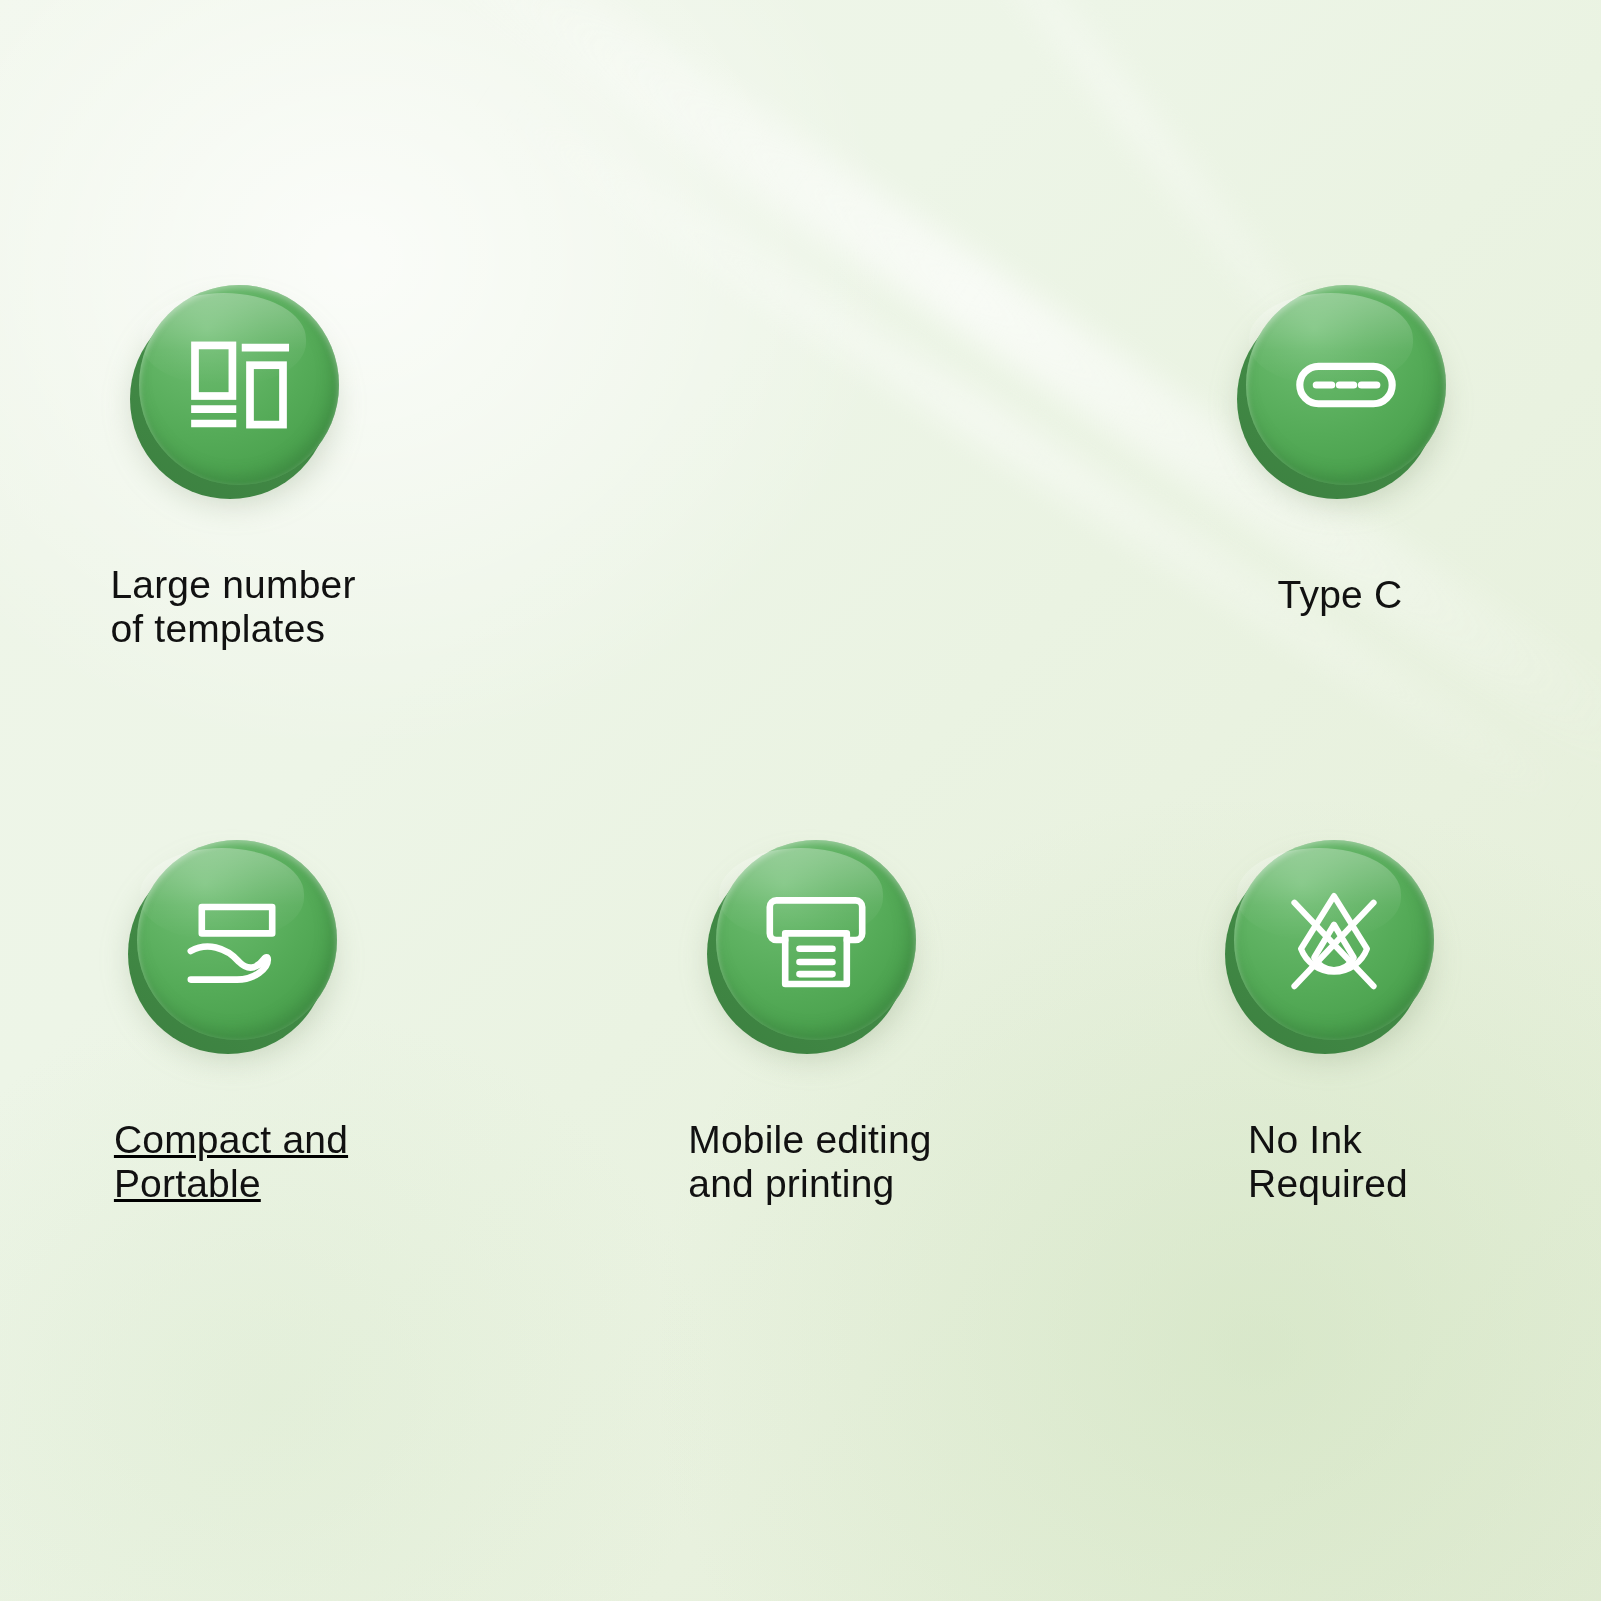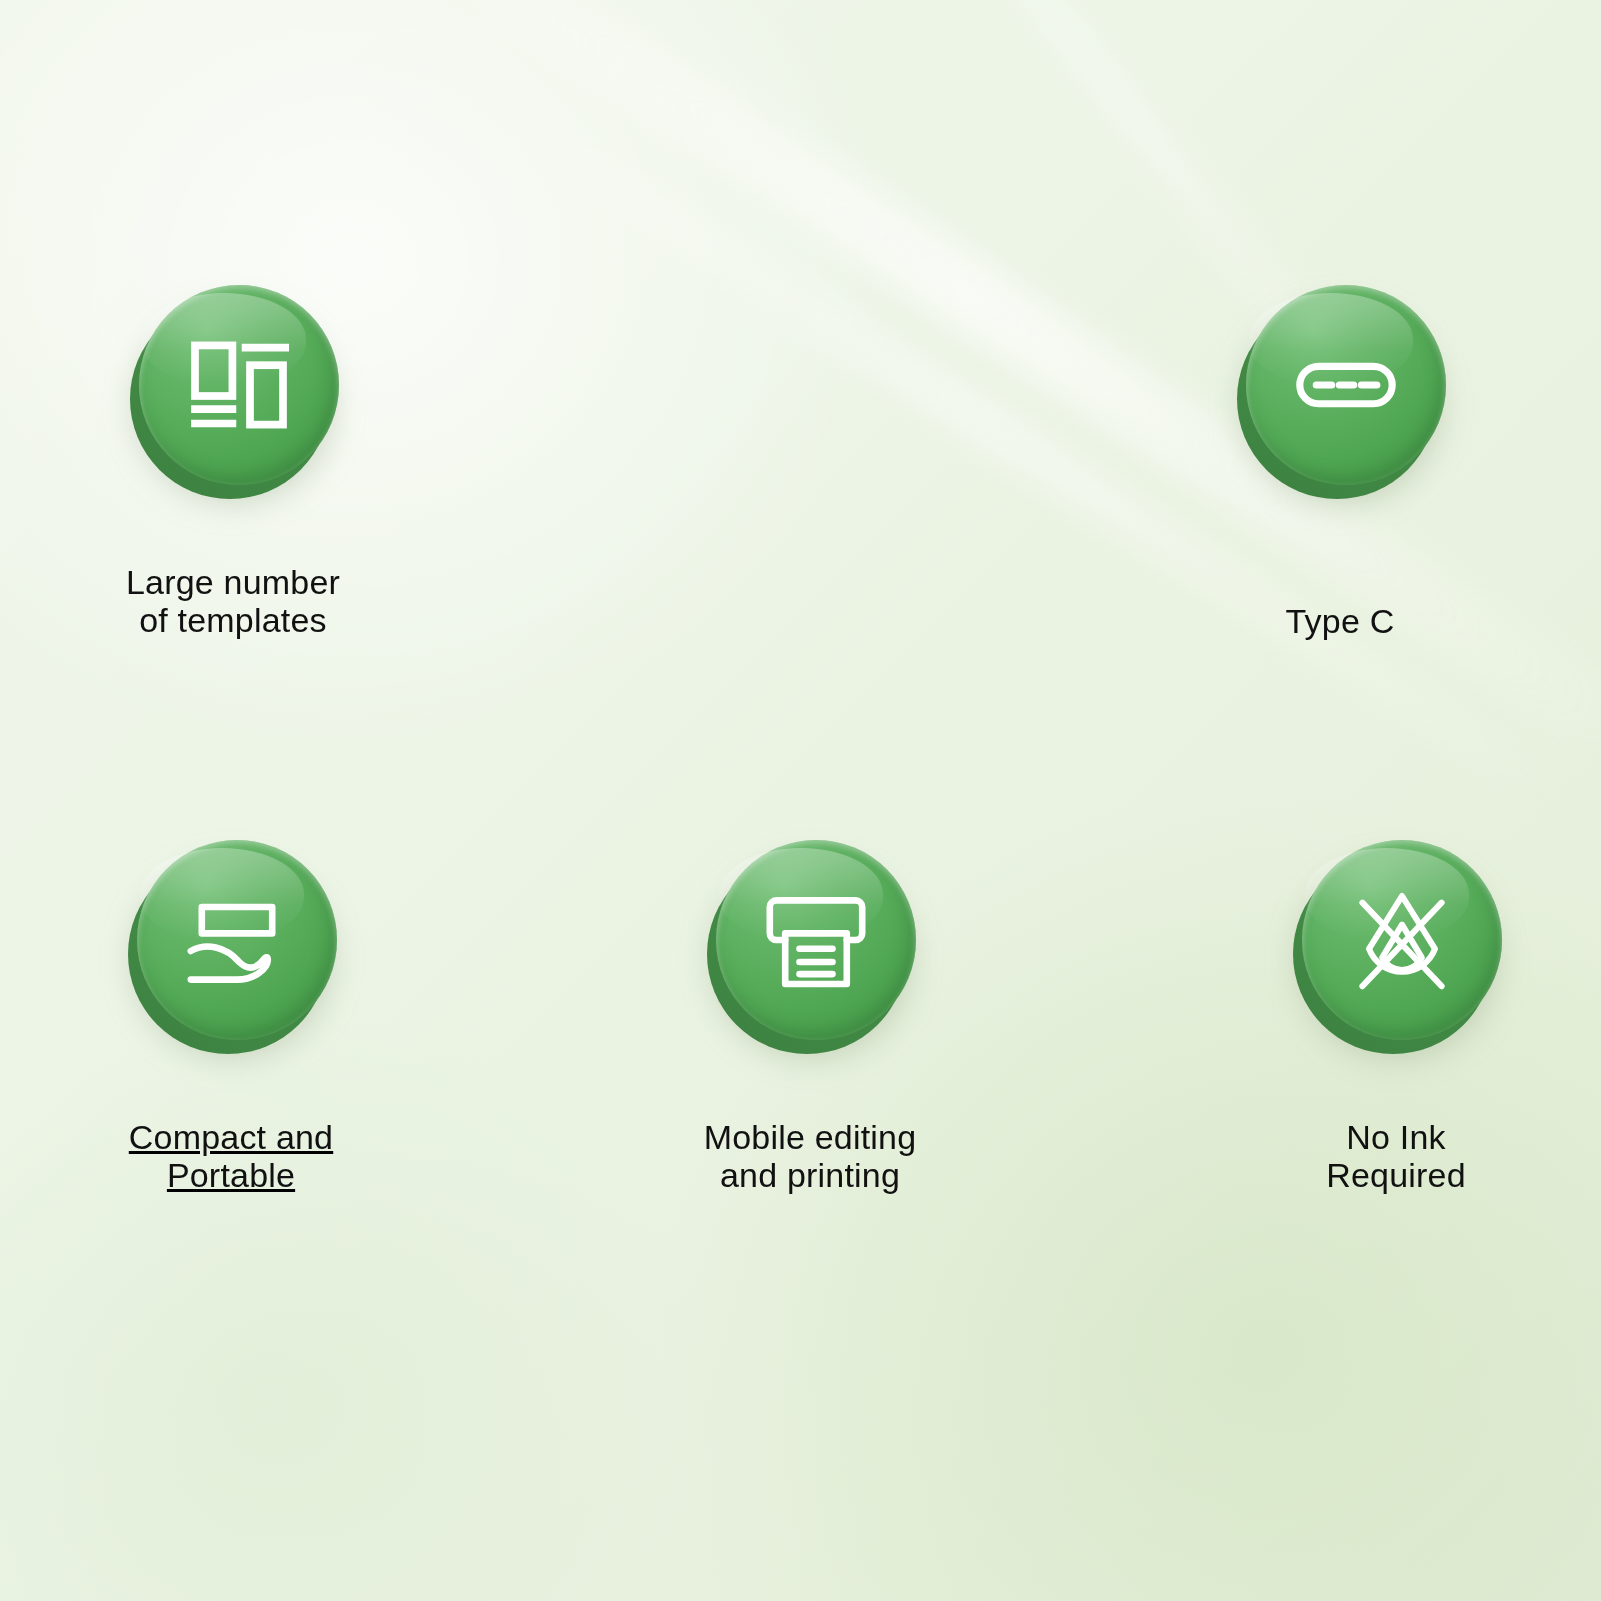--- a/index.html
+++ b/index.html
@@ -82,21 +82,21 @@
     flex-direction: column;
     align-items: center;
     width: 360px;
   }
 
   
   .pos-r1c1 { left: 53px;   top: 285px; }
   .pos-r1c3 { left: 1160px; top: 285px; }
   .pos-r2c1 { left: 51px;   top: 840px; text-decoration: underline; }
   .pos-r2c2 { left: 630px;  top: 840px; }
-  .pos-r2c3 { left: 1216px; top: 840px; }
+  .pos-r2c3 { left: 1148px; top: 840px; }
 
   
   .badge-wrap {
     position: relative;
     width: 214px;
     height: 214px;
   }
   
   .badge-shadow {
     position: absolute;
@@ -149,29 +149,29 @@
     position: relative;
     width: 110px;
     height: 110px;
     display: block;
   }
   .badge-icon svg { display: block; width: 100%; height: 100%; }
 
   
   .feature-caption {
     margin-top: 64px;
-    text-align: center;
+    text-align: left;
     color: #111111;
-    font-size: 34px;
+    font-size: 39px;
     line-height: 1.12;
     letter-spacing: 0.2px;
     white-space: pre-line;
     font-weight: 400;
   }
-  .cap-tight { margin-top: 103px; }
+  .cap-tight { margin-top: 74px; }
 </style>
 </head>
 <body>
 
 <div id="feature-board">
 
   <div class="wash wash-tl"></div>
   <div class="wash wash-br"></div>
   <div class="wash wash-bl"></div>
   <div class="marble-vein vein-a"></div>

